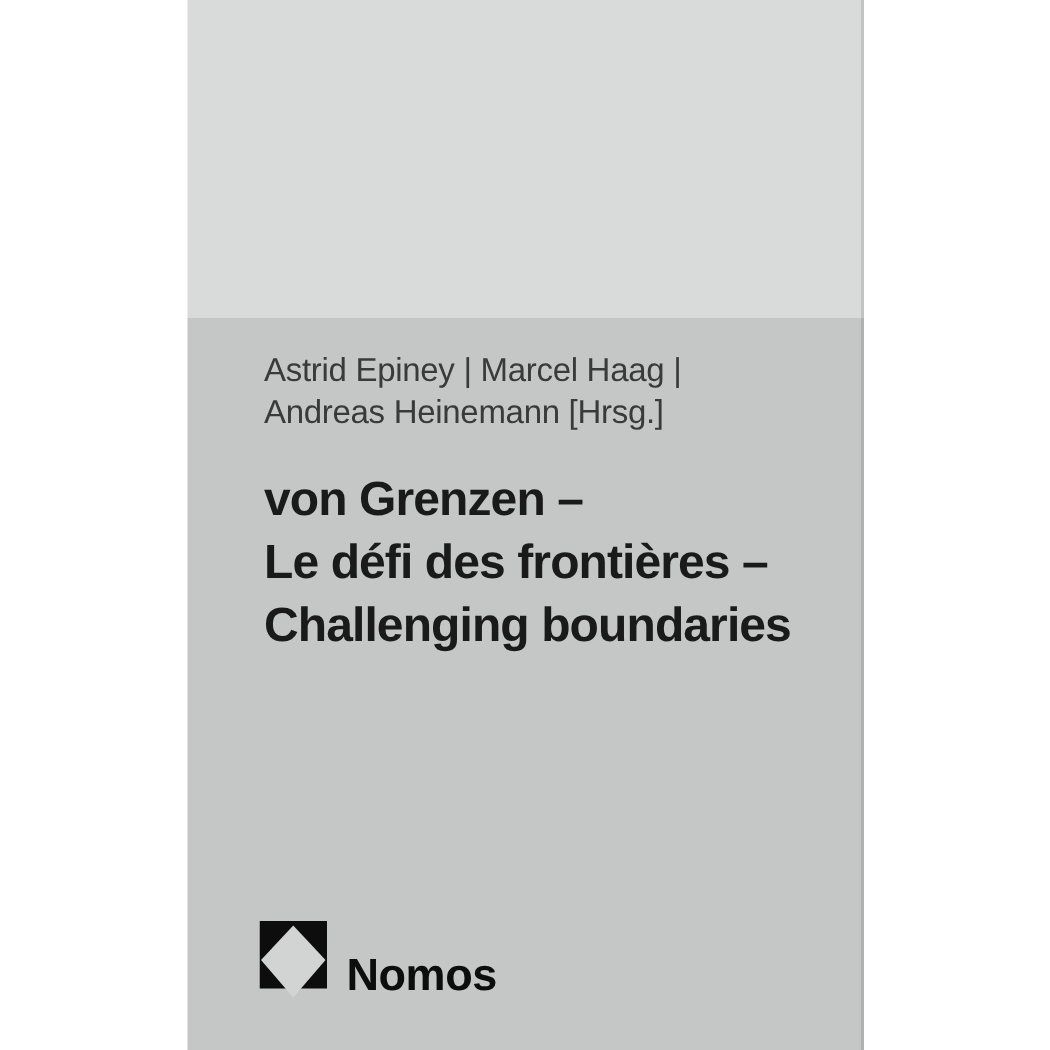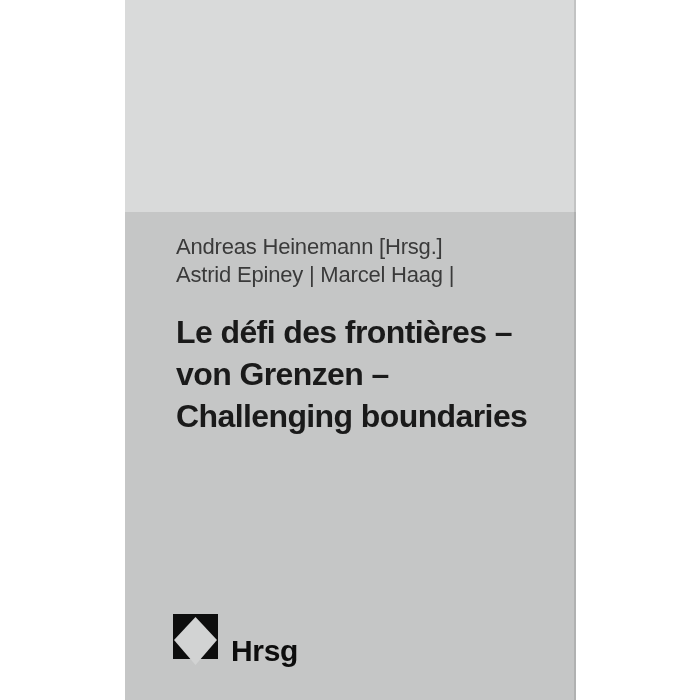--- a/index.html
+++ b/index.html
@@ -93,31 +93,31 @@
 </style>
 </head>
 <body>
 
 <div class="canvas">
   <div class="cover">
     <div class="cover-top"></div>
     <div class="cover-bottom"></div>
 
     <div class="editors">
+      <div>Astrid Epiney | Marcel Haag |</div>
       <div>Andreas Heinemann [Hrsg.]</div>
-      <div>Astrid Epiney | Marcel Haag |</div>
     </div>
 
     <div class="title">
+      <div>von Grenzen –</div>
       <div>Le défi des frontières –</div>
-      <div>von Grenzen –</div>
       <div>Challenging boundaries</div>
     </div>
 
     <div class="publisher">
       <svg width="45" height="52" viewBox="0 0 45 52" aria-hidden="true">
         <rect x="0" y="0" width="45" height="45" fill="var(--logo-black, #0d0d0d)"></rect>
         <polygon points="22.5,3 44,26 22.5,51 1,26" fill="var(--diamond-gray, #d2d3d3)"></polygon>
       </svg>
-      <span class="publisher-name">Hrsg</span>
+      <span class="publisher-name">Nomos</span>
     </div>
   </div>
 </div>
 
 </body></html>

